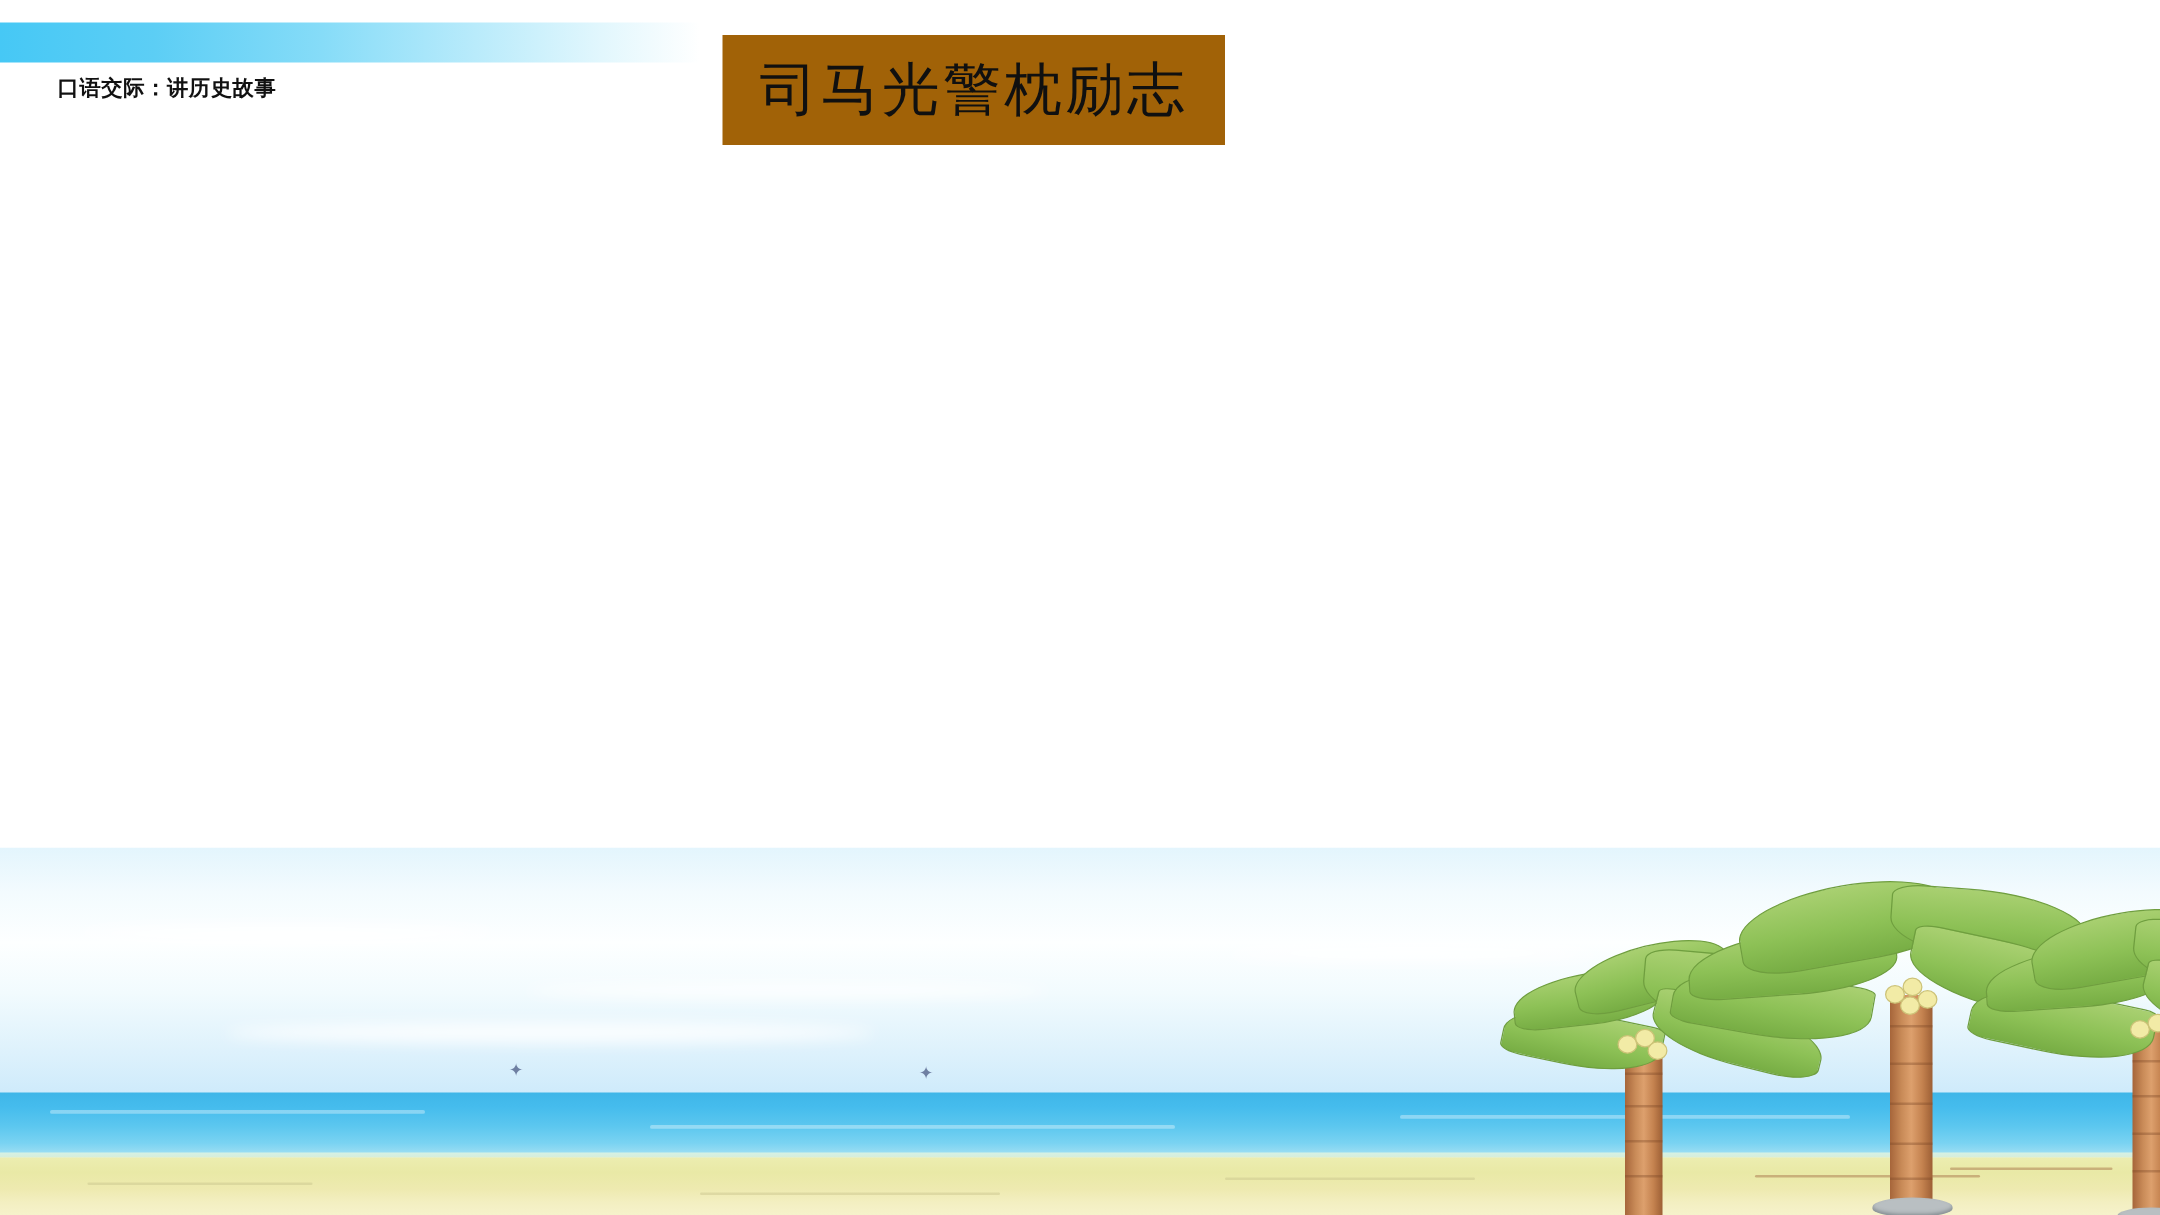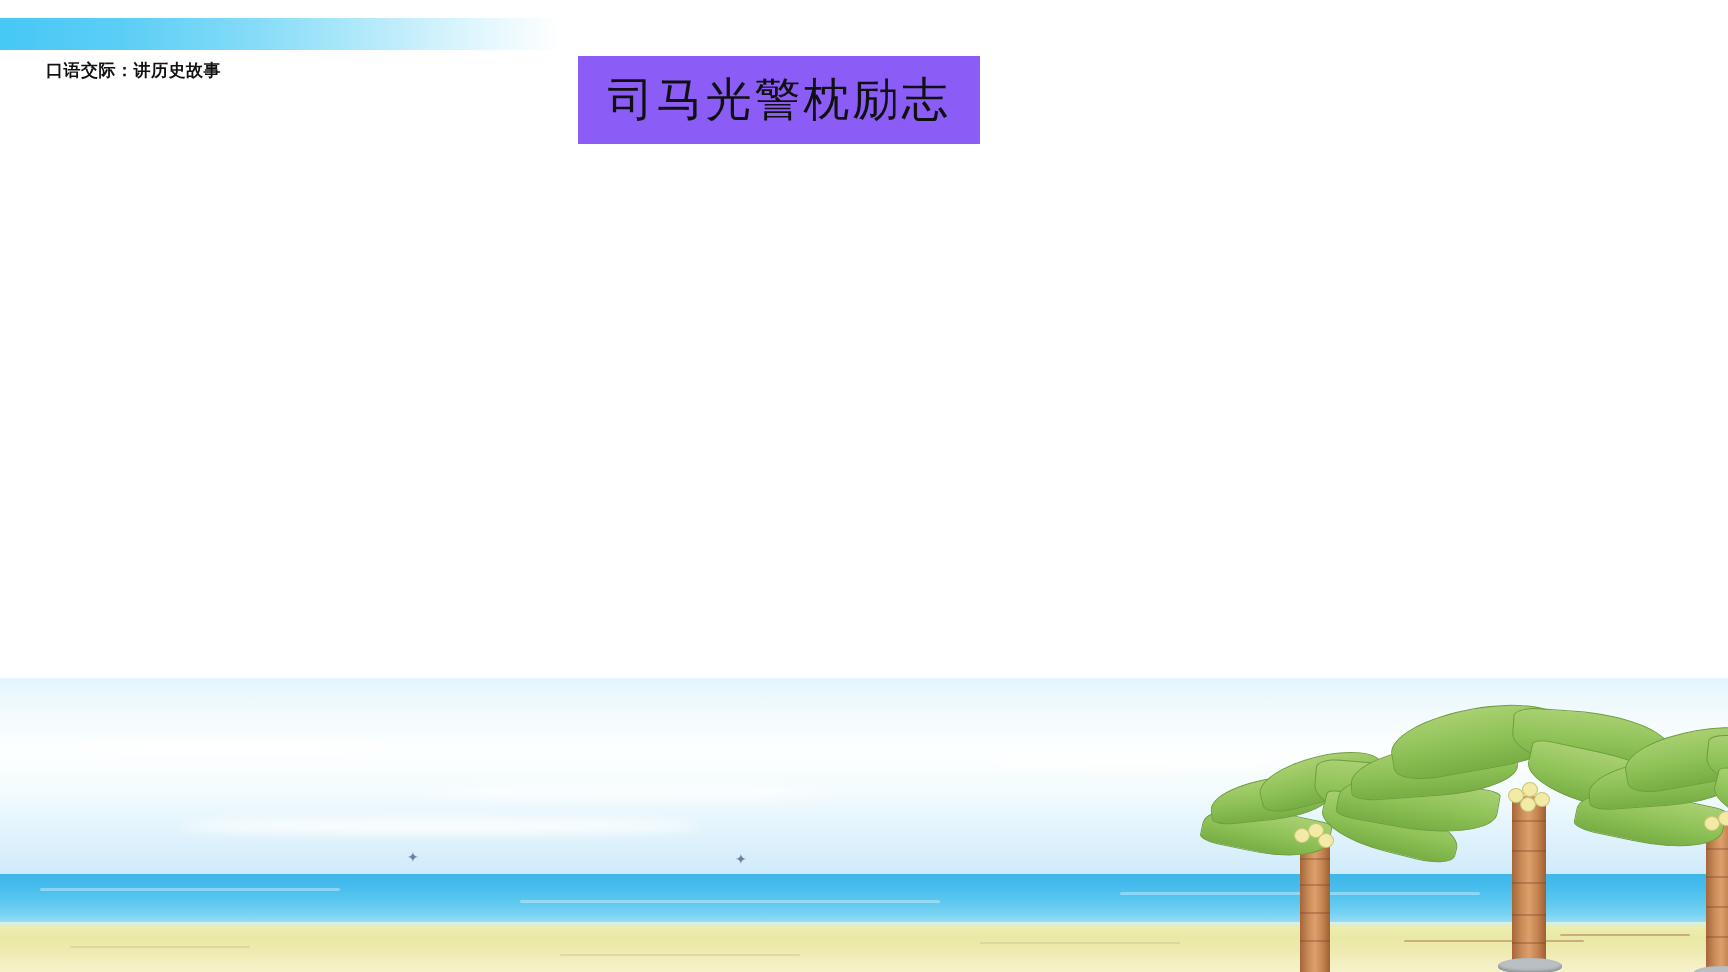--- a/index.html
+++ b/index.html
@@ -44,24 +44,24 @@
     letter-spacing: 0.5px;
     line-height: 28px;
     white-space: nowrap;
     margin-top: 37px;
   }
 
   
   #title-box {
     position: absolute;
     left: 578px;
-    top: 56px;
+    top: 28px;
     width: 402px;
     height: 88px;
-    background: #8b5cf6;
+    background: #a16207;
   }
   #title-text {
     position: absolute;
     left: 0;
     right: 0;
     top: 0;
     height: 88px;
     display: flex;
     align-items: center;
     justify-content: center;

